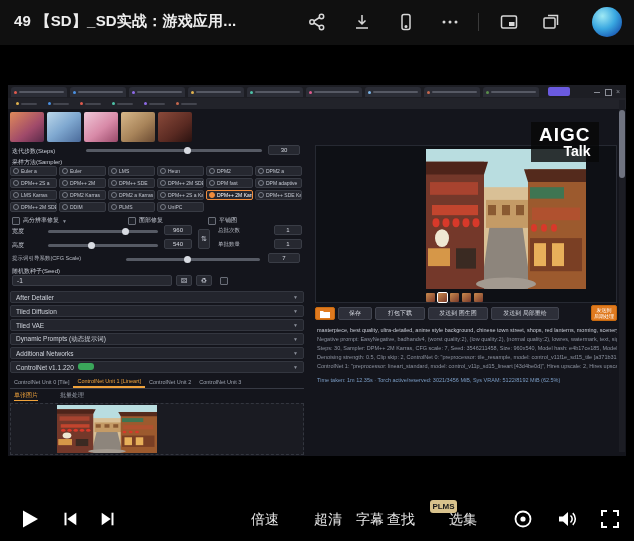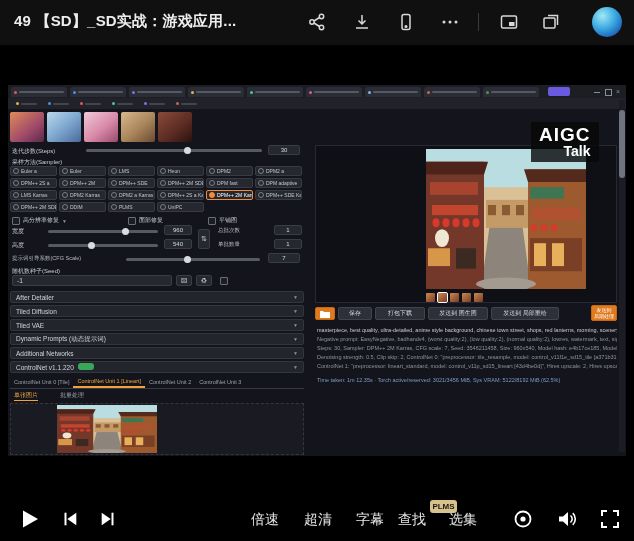--- a/index.html
+++ b/index.html
@@ -552,23 +552,23 @@
         </svg>
     </div>
     <div class="abs pbtn" style="left:99px;top:12px">
       <svg width="18" height="18" viewBox="0 0 20 20">
           <path d="M15 3v14" stroke="#fff" stroke-width="2.2"></path>
           <path d="M3 3l10 7-10 7z" fill="#fff"></path>
         </svg>
     </div>
 
     <div class="abs txtbtn" style="left:251px">倍速</div>
-    <div class="abs txtbtn" style="left:304px">超清</div>
+    <div class="abs txtbtn" style="left:314px">超清</div>
     <div class="abs txtbtn" style="left:356px">字幕</div>
-    <div class="abs txtbtn" style="left:398px">查找</div>
+    <div class="abs txtbtn" style="left:387px">查找</div>
     <div id="svip-badge" class="abs">PLMS</div>
     <div class="abs txtbtn" style="left:449px">选集</div>
 
     <div class="abs pbtn" style="left:513px;top:11px">
       <svg width="20" height="20" viewBox="0 0 20 20" fill="none">
           <circle cx="10" cy="10" r="7.5" stroke="#fff" stroke-width="1.8"></circle>
           <circle cx="10" cy="10" r="2.6" fill="#fff"></circle>
         </svg>
     </div>
     <div class="abs pbtn" style="left:556px;top:10px">

